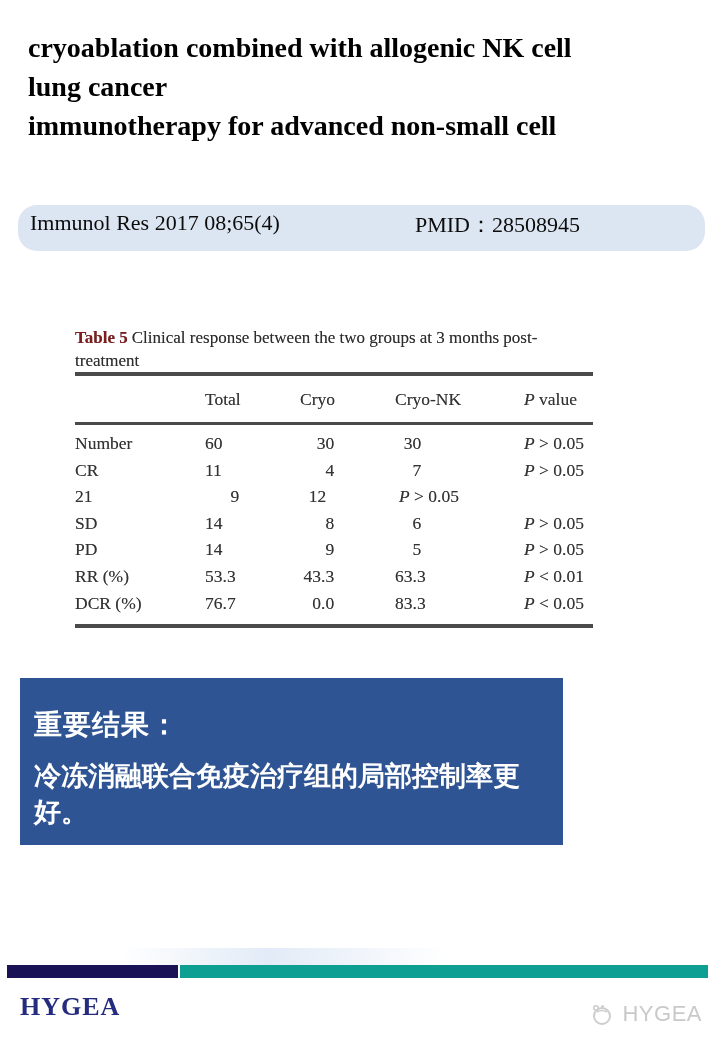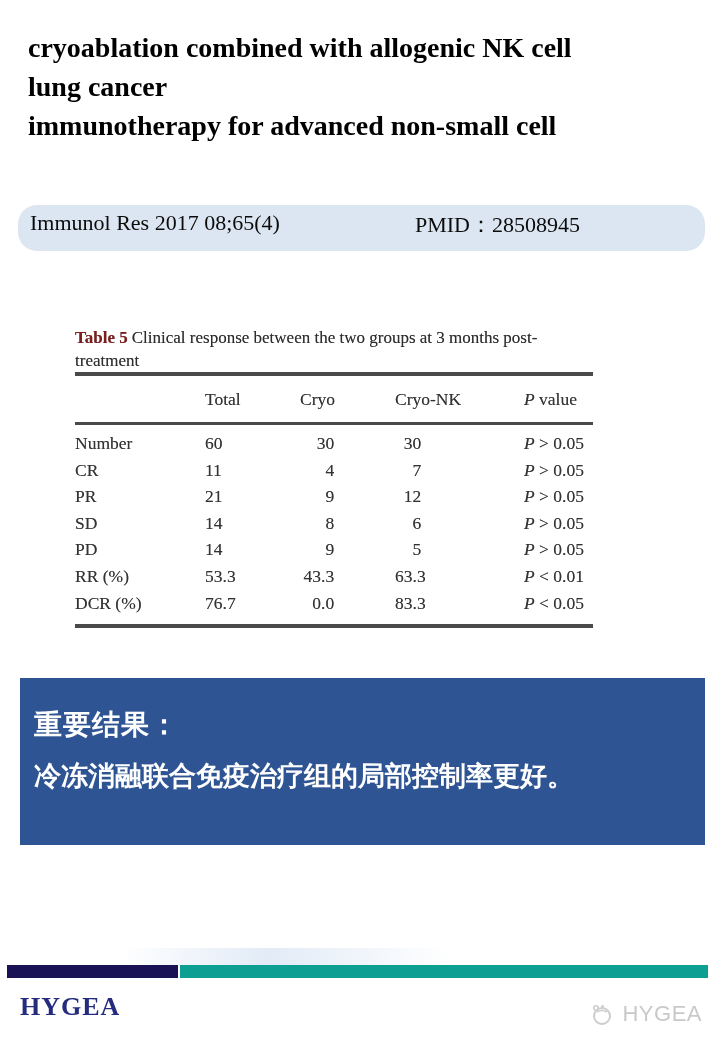--- a/index.html
+++ b/index.html
@@ -44,21 +44,21 @@
   .trow { line-height: 26.6px; }
   .cell { text-align: left; }
   .cell.pcol { padding-left: 4px; }
   .num  { display: inline-block; min-width: 1.95em; text-align: right; }
   .numk { display: inline-block; min-width: 1.5em;  text-align: right; }
   .pv { display: inline-block; }
   .pv::first-letter { font-style: italic; }
 
   
   .result {
-    position: absolute; left: 20px; top: 678px; width: 685px; height: 167px;
+    position: absolute; left: 20px; top: 678px; width: 543px; height: 167px;
     background: #2e5493; color: #ffffff;
     font-family: "Liberation Sans", sans-serif;
   }
   .result .rh { position: absolute; left: 14px; top: 28px; font-size: 28px; font-weight: bold; letter-spacing: 1px; }
   .result .rb { position: absolute; left: 14px; top: 80px; font-size: 27px; font-weight: bold; }
 
   
   .streak {
     position: absolute; left: 120px; top: 948px; width: 330px; height: 17px;
     background: linear-gradient(to right, rgba(205,220,240,0), rgba(210,224,242,.65) 45%, rgba(205,220,240,0));
@@ -118,21 +118,20 @@
           <span class="cell pcol pv">P &gt; 0.05</span>
         </div>
         <div class="trow">
           <span class="cell">CR</span>
           <span class="cell">11</span>
           <span class="cell"><span class="num">4</span></span>
           <span class="cell"><span class="numk">7</span></span>
           <span class="cell pcol pv">P &gt; 0.05</span>
         </div>
         <div class="trow">
-          <span class="cell">PR</span>
           <span class="cell">21</span>
           <span class="cell"><span class="num">9</span></span>
           <span class="cell"><span class="numk">12</span></span>
           <span class="cell pcol pv">P &gt; 0.05</span>
         </div>
         <div class="trow">
           <span class="cell">SD</span>
           <span class="cell">14</span>
           <span class="cell"><span class="num">8</span></span>
           <span class="cell"><span class="numk">6</span></span>

